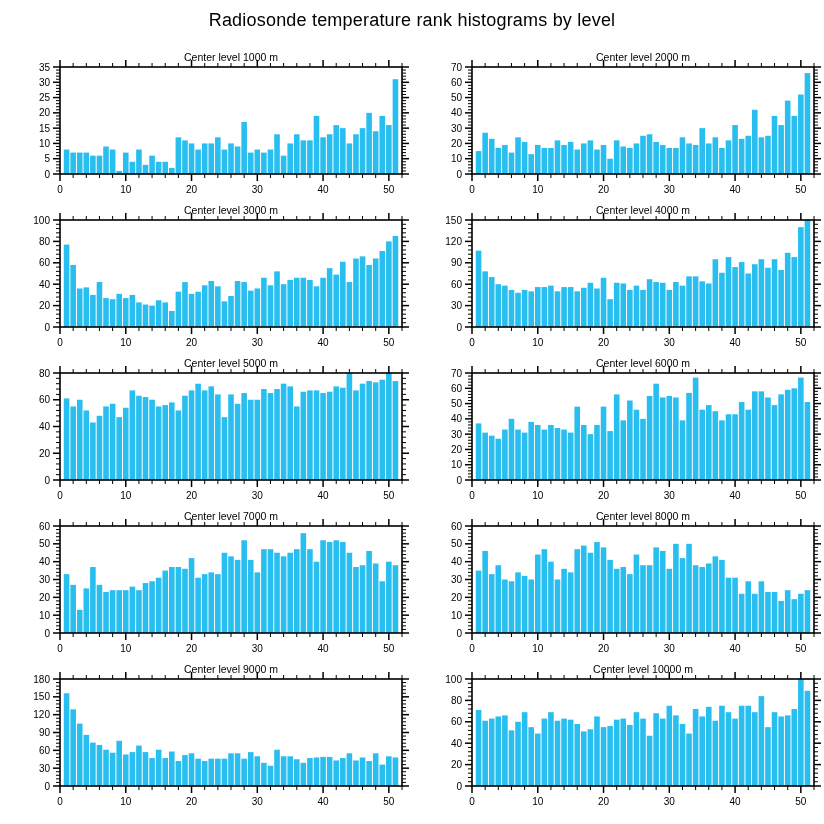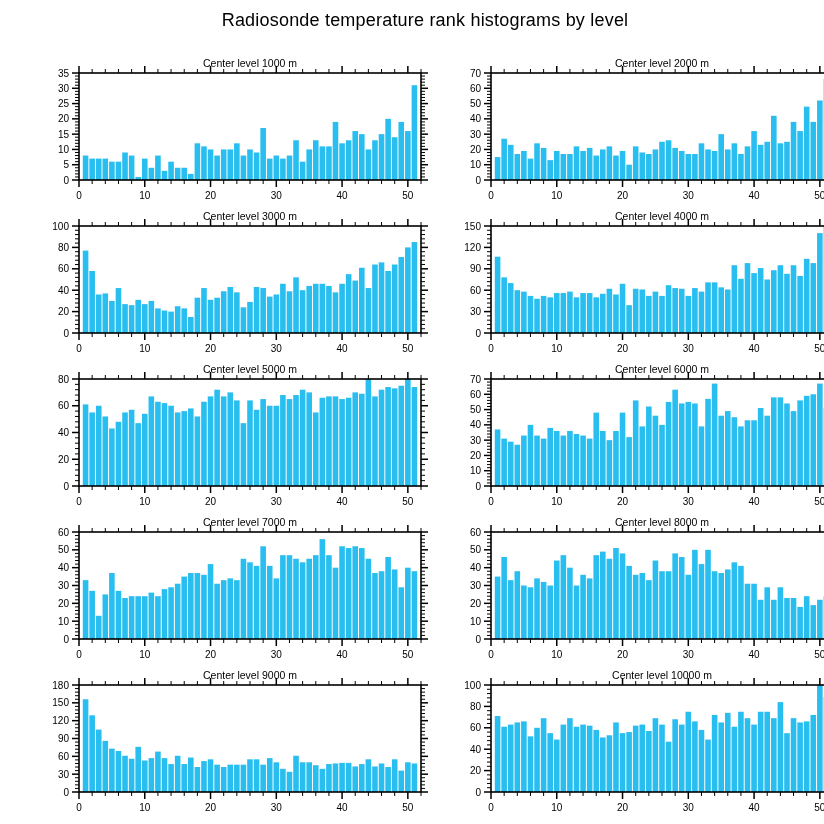--- a/index.html
+++ b/index.html
@@ -2,33 +2,33 @@
 <html><head>
 <meta charset="utf-8">
 <style>
   html,body{
     margin:0; padding:0;
     width:824px; height:824px;
     background:#ffffff;
     font-family:"Liberation Sans", sans-serif;
     overflow:hidden;
   }
-  .page{ width:724px; height:824px;padding-left:13px; }
+  .page{ width:724px; height:824px; }
   .main-title{
     width:824px; height:40px;
     display:flex; align-items:center; justify-content:center;
     font-size:18px; color:#000;
     letter-spacing:0.2px;
   }
   .grid{
     display:grid;
     grid-template-columns:412px 412px;
     grid-auto-rows:153px;
   }
-  figure.panel{ margin:16px; padding:0; width:412px; height:153px; }
+  figure.panel{ margin:10px; padding:0; width:412px; height:153px; }
   svg{ display:block; }
   text{ font-family:"Liberation Sans", sans-serif; fill:#000; }
 </style>
 </head>
 <body>
 
 <div class="page">
   <div class="main-title">Radiosonde temperature rank histograms by level</div>
   <div class="grid">
     <figure class="panel">

